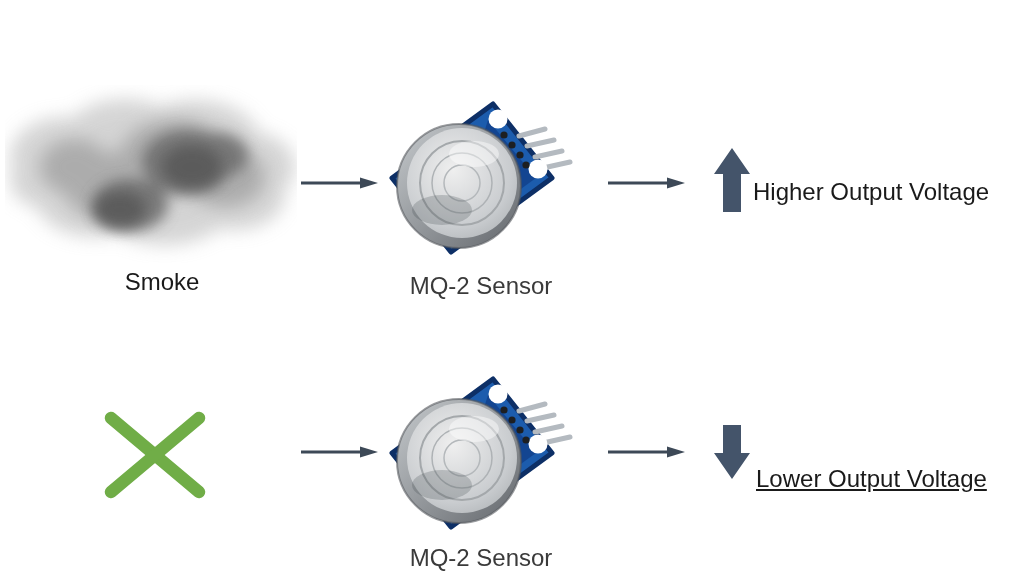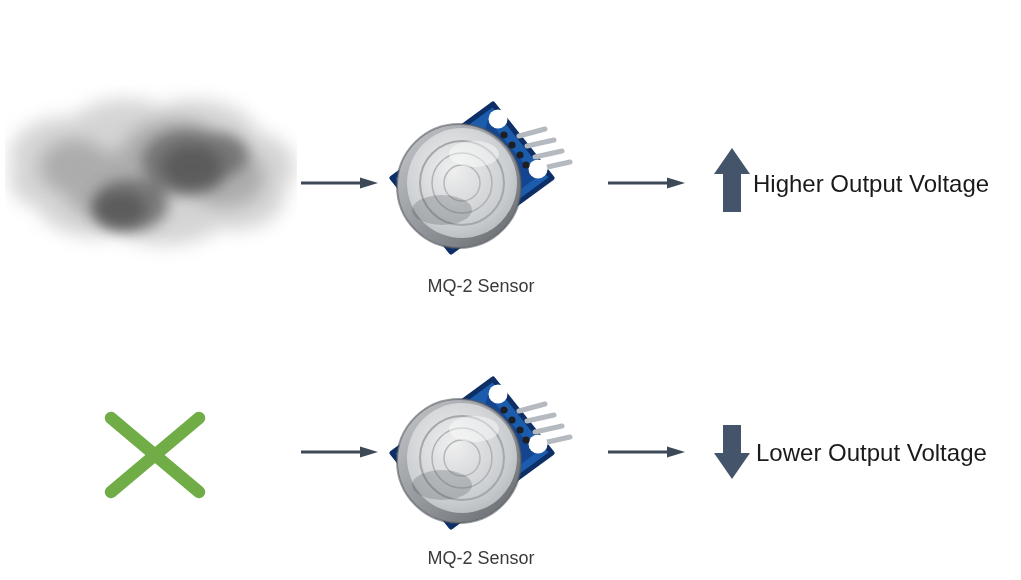--- a/index.html
+++ b/index.html
@@ -15,24 +15,24 @@
   html,body{margin:0;padding:0;}
   .canvas{
     position:relative;width:1021px;height:580px;background:var(--bg);
     font-family:"Liberation Sans",sans-serif;overflow:hidden;
   }
   .abs{position:absolute;}
   .label{
     color:var(--text);font-size:24px;line-height:30px;text-align:center;
   }
   .caption{
-    color:var(--caption);font-size:18px;line-height:24px;text-align:center;
+    color:var(--caption);font-size:24px;line-height:24px;text-align:center;
   }
   .out-label{
-    color:var(--text);font-size:24px;line-height:30px;white-space:nowrap;
+    color:var(--text);font-size:24px;line-height:30px;white-space:nowrap;margin-top:8px;
   }
   .connector-line{stroke:var(--connector);stroke-width:3.2px;}
   .connector-head{fill:var(--connector);}
   .block-arrow{fill:var(--block-arrow);}
   .cross-line{stroke:var(--green);stroke-width:12.5px;stroke-linecap:round;}
 </style>
 </head>
 <body>
 
 <div class="canvas">
@@ -117,20 +117,21 @@
       <ellipse cx="182" cy="77" rx="45" ry="32"></ellipse>
       <ellipse cx="125" cy="120" rx="38" ry="26"></ellipse>
       <ellipse cx="215" cy="70" rx="28" ry="22"></ellipse>
     </g>
     <g filter="url(#blurB)" fill="#4c4c4c" opacity="0.6">
       <ellipse cx="187" cy="82" rx="30" ry="22"></ellipse>
       <ellipse cx="115" cy="125" rx="26" ry="18"></ellipse>
     </g>
   </svg>
 
+  <div class="abs label" style="left:82px;top:267px;width:160px;">Smoke</div>
 
   <svg class="abs" style="left:299px;top:174px;" width="82" height="18" viewBox="0 0 82 18">
     <use href="#connector-art"></use>
   </svg>
 
   <svg class="abs" style="left:378px;top:94px;" width="210" height="190" viewBox="0 0 210 190">
     <use href="#sensor-art"></use>
   </svg>
 
   <div class="abs caption" style="left:381px;top:274px;width:200px;">MQ-2 Sensor</div>
@@ -162,15 +163,15 @@
   <div class="abs caption" style="left:381px;top:546px;width:200px;">MQ-2 Sensor</div>
 
   <svg class="abs" style="left:606px;top:443px;" width="82" height="18" viewBox="0 0 82 18">
     <use href="#connector-art"></use>
   </svg>
 
   <svg class="abs" style="left:712px;top:423px;" width="40" height="58" viewBox="0 0 40 58">
     <polygon class="block-arrow" points="11,2 29,2 29,30 38,30 20,56 2,30 11,30"></polygon>
   </svg>
 
-  <div class="abs out-label" style="left:756px;top:438px;">Lower Output Voltage</div>
+  <div class="abs out-label" style="left:756px;top:456px;text-decoration:underline;">Lower Output Voltage</div>
 
 </div>
 
 </body></html>

